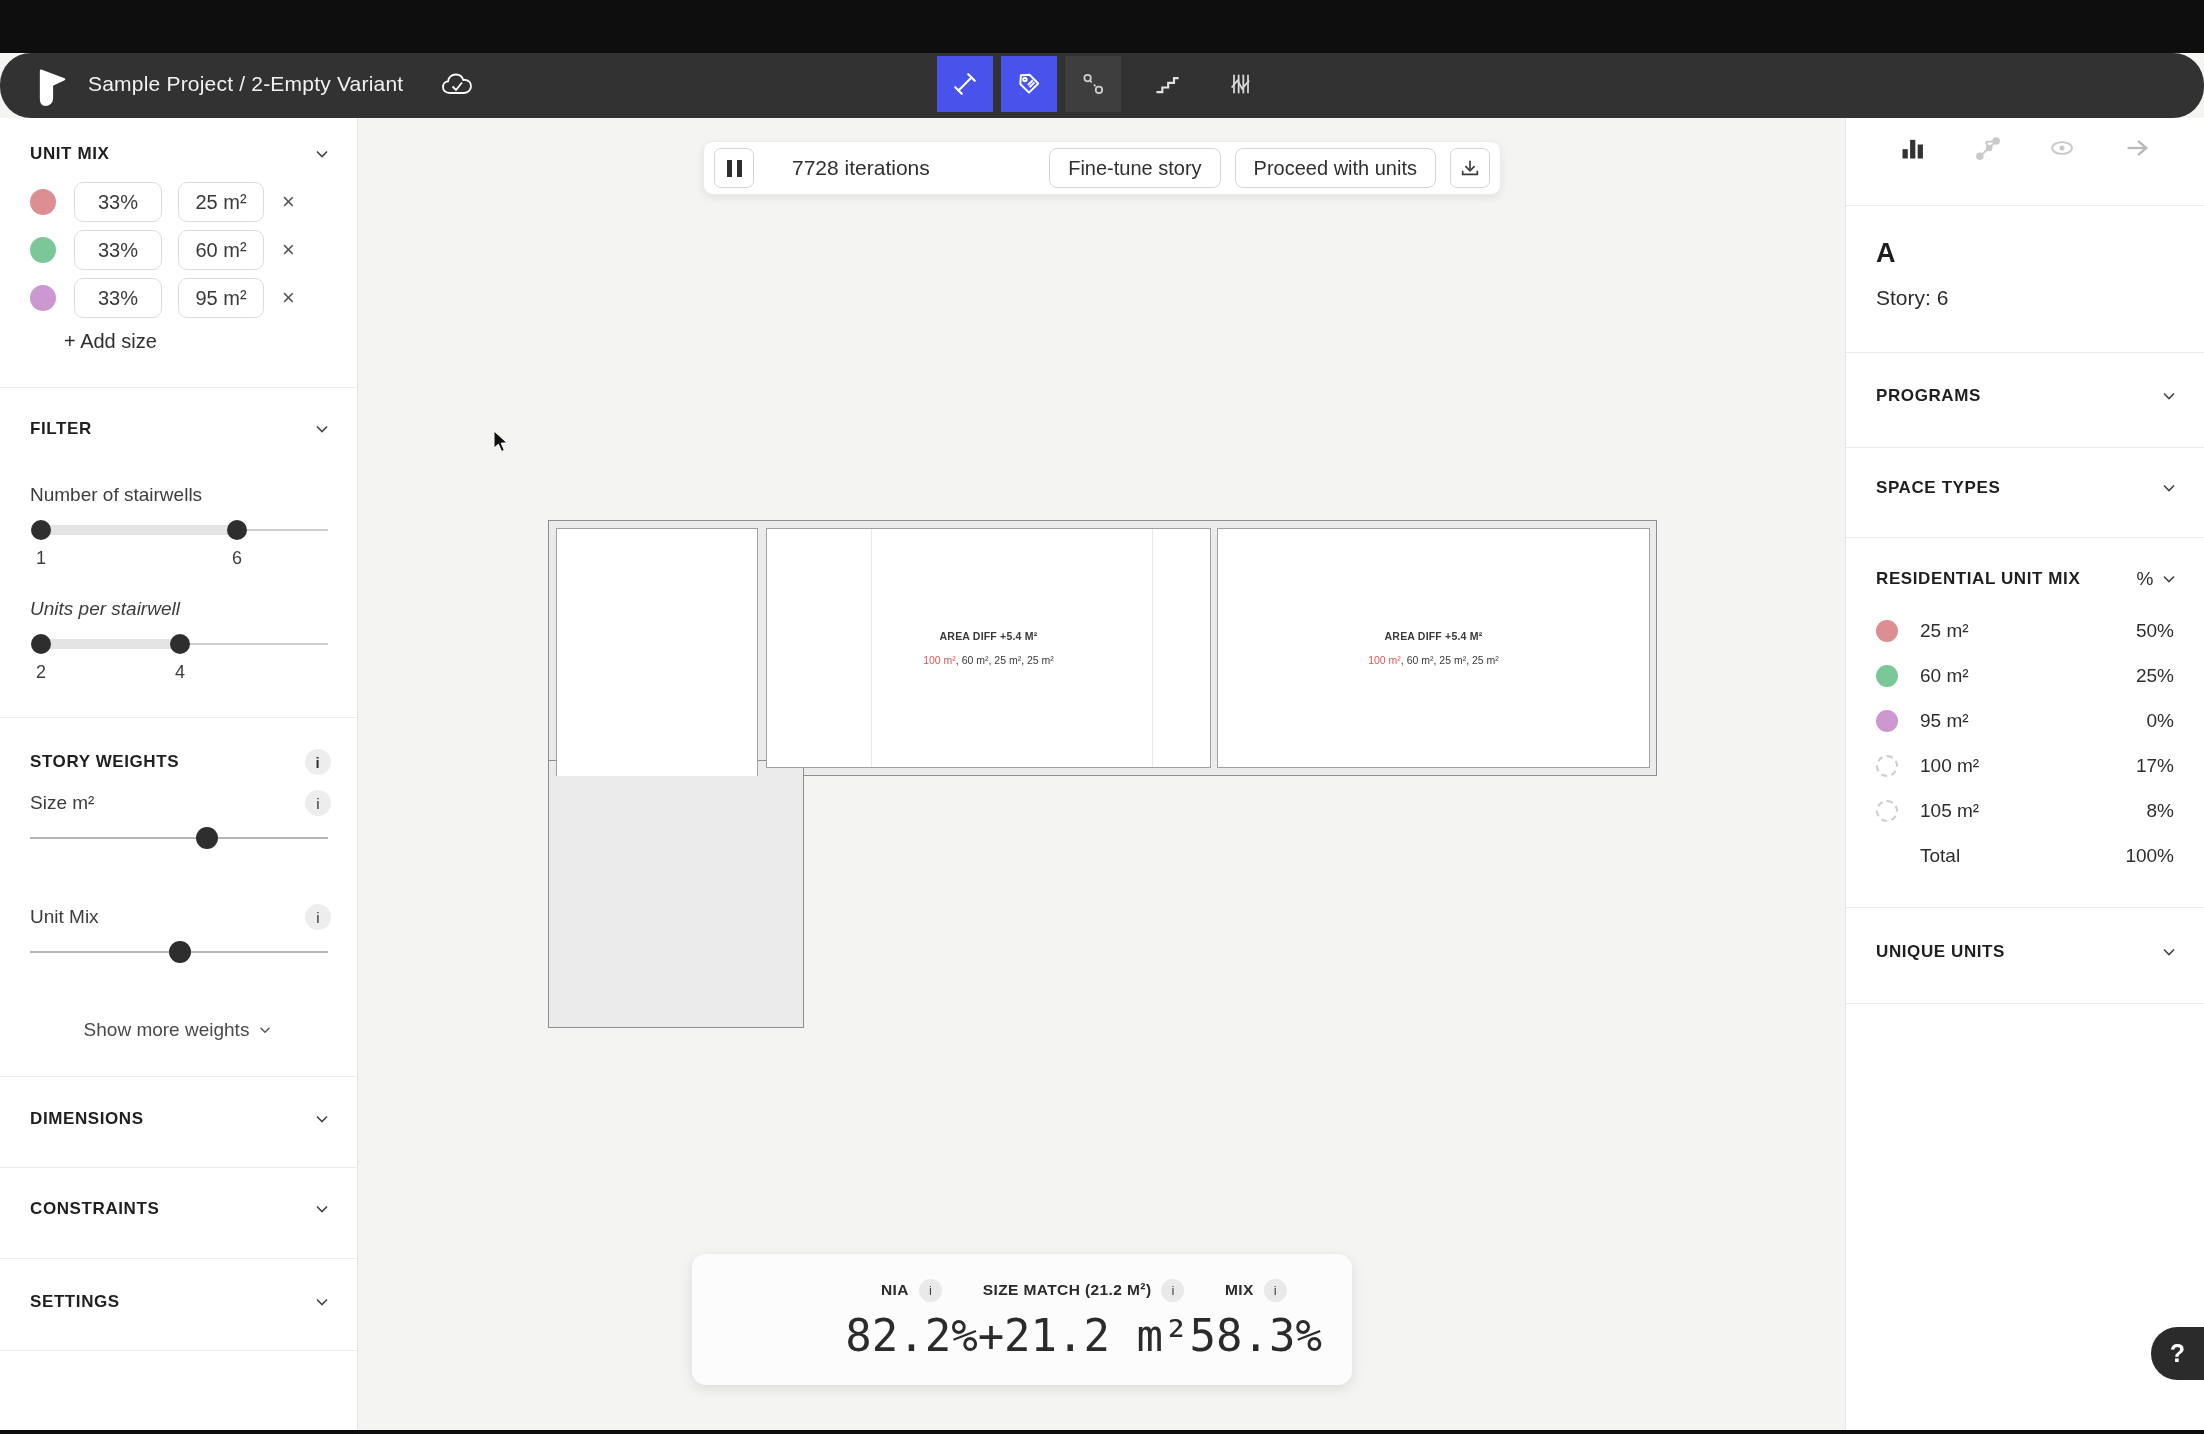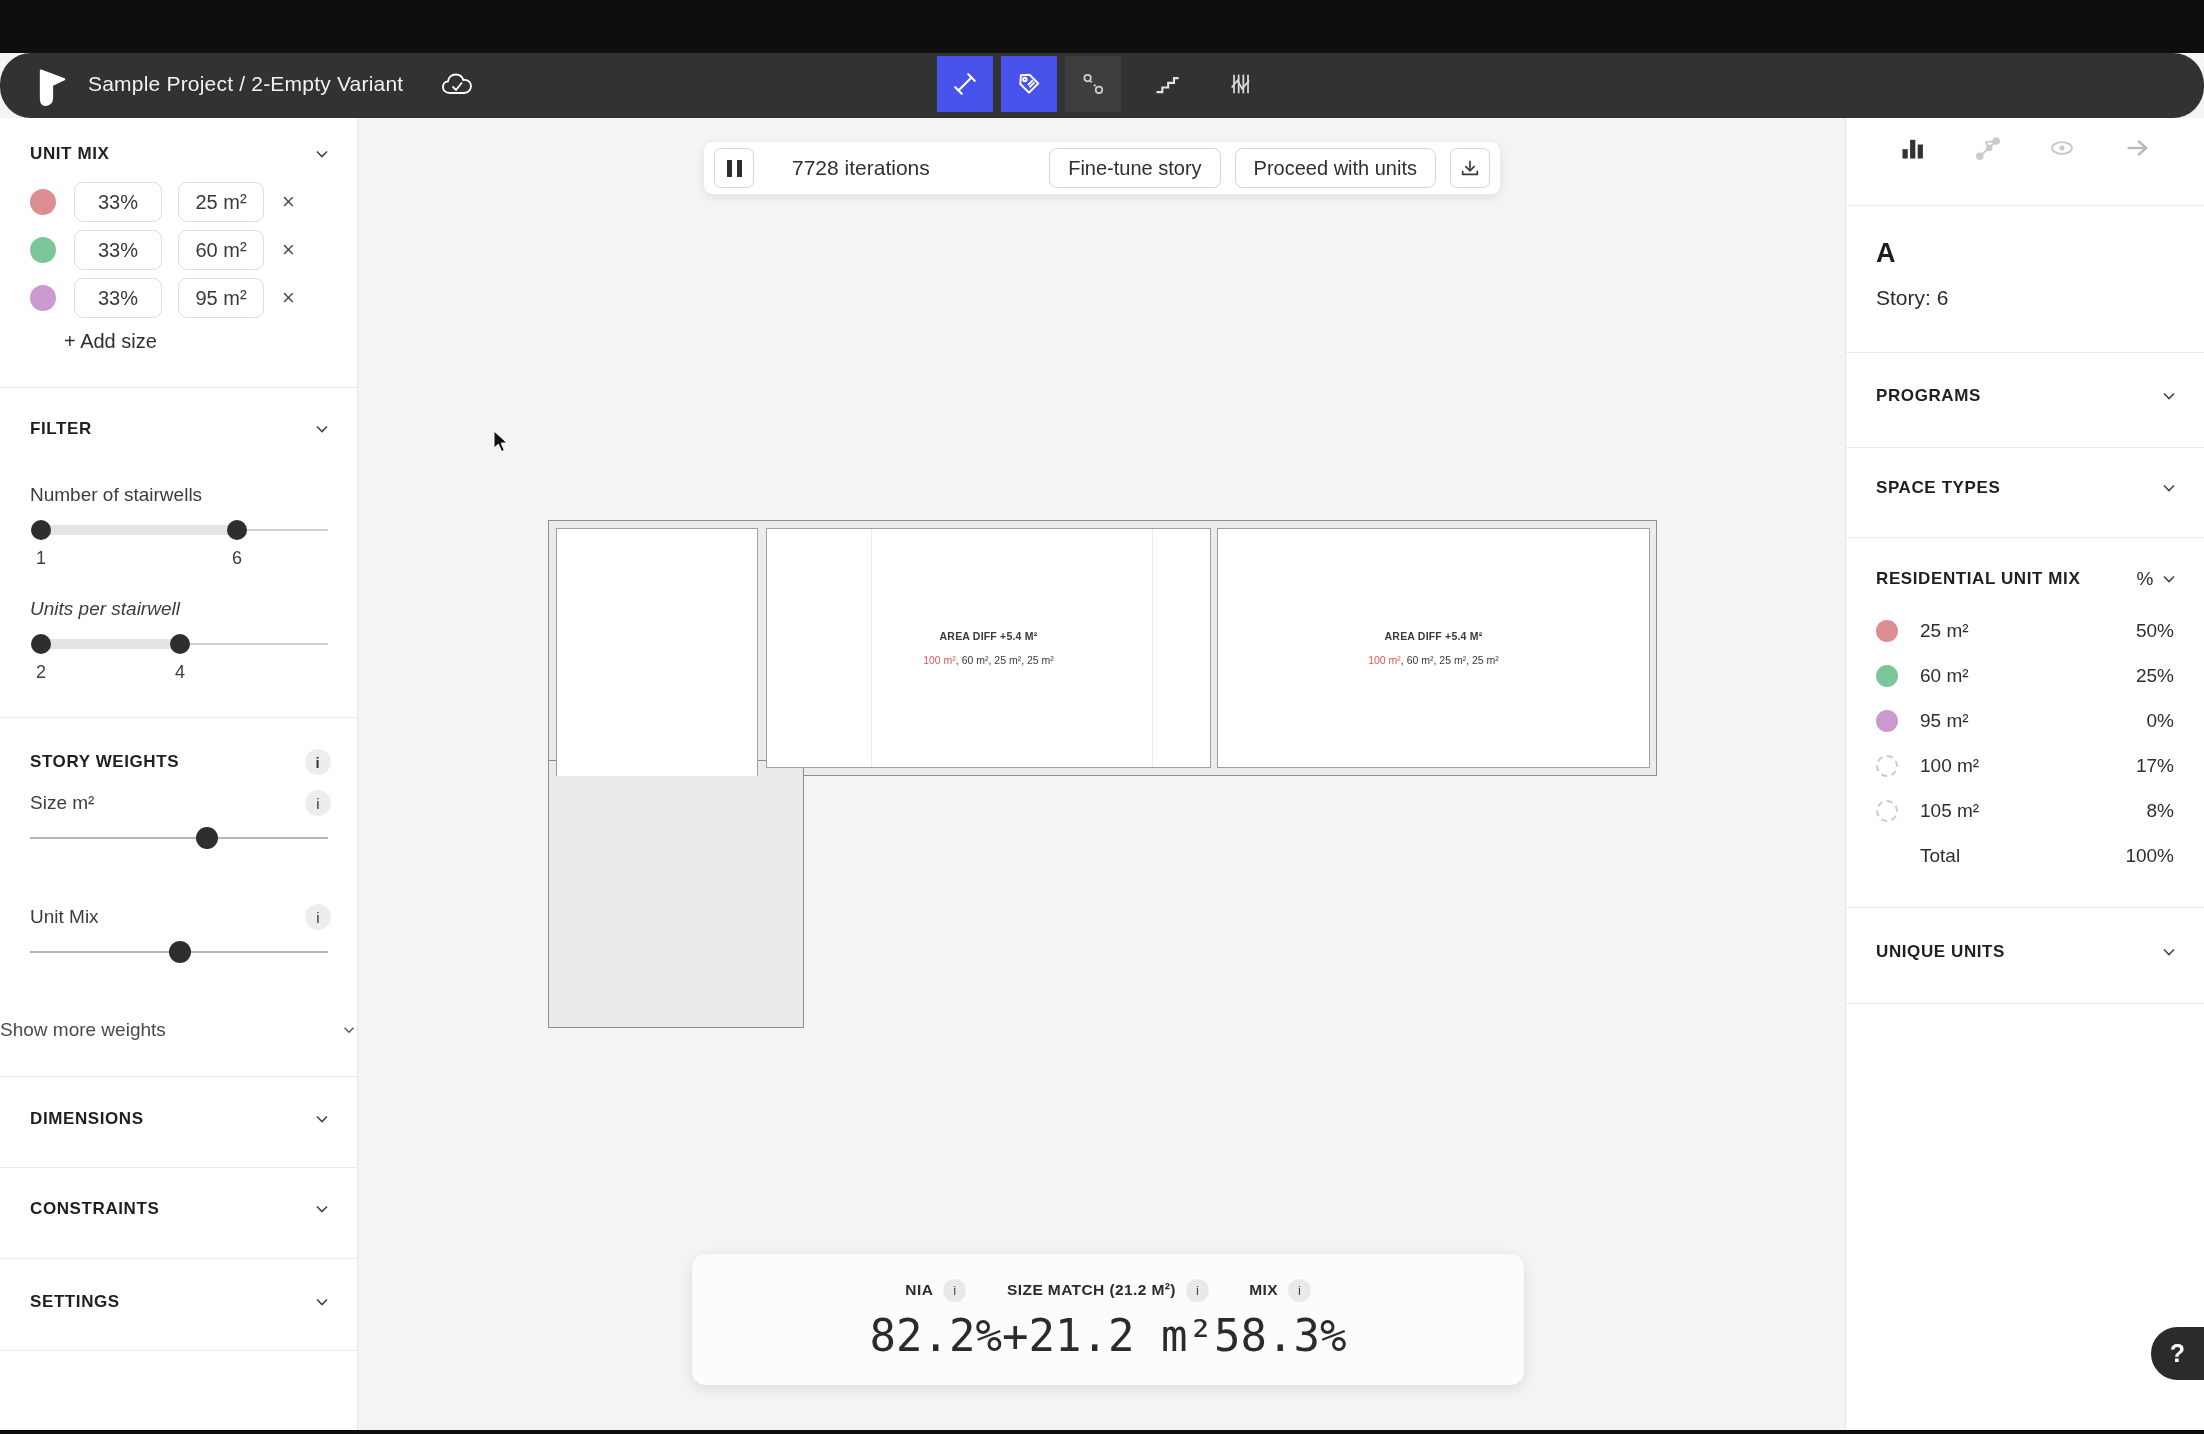--- a/index.html
+++ b/index.html
@@ -36,38 +36,38 @@
   
   .sl-label { position:absolute; left:30px; font-size:19px; color:#3d3d3d; }
   .range-wrap { position:absolute; left:30px; width:298px; height:20px; }
   .thin-track { position:absolute; top:9px; height:2px; background:#cfcfcf; }
   .thick-track { position:absolute; top:5px; height:10px; border-radius:5px; background:#e4e4e4; }
   .handle { position:absolute; top:0; width:20px; height:20px; border-radius:50%; background:#2e2e2e; }
   .sl-num { position:absolute; font-size:18px; color:#3d3d3d; transform:translateX(-50%); }
   .w-track { position:absolute; top:10px; left:0; width:298px; height:2px; background:#b5b5b5; }
   .w-handle { position:absolute; top:0; width:22px; height:22px; border-radius:50%; background:#2e2e2e; }
   .info-badge { width:26px; height:26px; border-radius:50%; background:#ededed; color:#333; font-size:15px; display:flex; align-items:center; justify-content:center; }
-  .show-more { position:absolute; left:0; width:100%; display:flex; justify-content:space-between; align-items:center; gap:8px; font-size:19px; color:#4a4a4a; }
+  .show-more { position:absolute; left:0; width:100%; display:flex; justify-content:center; align-items:center; gap:8px; font-size:19px; color:#4a4a4a; }
 
   
   .plan-outer { position:absolute; background:#ebebeb; border:1px solid #8e8e8e; }
   .plan-cell { position:absolute; background:#fff; border:1px solid #a0a0a0; display:flex; flex-direction:column; align-items:center; justify-content:center; gap:12px; }
   .cell-title { font-size:10.5px; font-weight:bold; color:#3a3a3a; letter-spacing:.2px; }
   .cell-units { font-size:10.5px; color:#3a3a3a; }
   .faint-line { position:absolute; top:0; bottom:0; width:1px; background:#e9e9e9; }
 
   
   .iter-pill { position:absolute; left:703px; top:141px; width:798px; height:54px; background:#fff; border:1px solid #ececec; border-radius:10px; box-shadow:0 3px 8px rgba(0,0,0,.08); display:flex; align-items:center; padding:0 10px; }
   .icon-btn { width:40px; height:40px; border:1px solid #d6d6d6; border-radius:7px; background:#fff; display:flex; align-items:center; justify-content:center; gap:5px; flex:0 0 auto; }
   .pause-bar { width:5px; height:17px; background:#2e2e2e; }
   .iter-text { font-size:21px; color:#2f2f2f; margin-left:38px; }
   .pill-btn { height:40px; border:1px solid #d6d6d6; border-radius:8px; background:#fff; font-size:20px; color:#2f2f2f; padding:0 18px; display:flex; align-items:center; flex:0 0 auto; font-family:"Liberation Sans",sans-serif; }
 
   
-  .stats-pill { position:absolute; left:692px; top:1254px; width:832px; height:131px; background:#fcfcfc; border-radius:14px; box-shadow:0 4px 14px rgba(0,0,0,.10); display:flex; align-items:center; justify-content:center; padding:0 30px; }
+  .stats-pill { position:absolute; left:692px; top:1254px; width:660px; height:131px; background:#fcfcfc; border-radius:14px; box-shadow:0 4px 14px rgba(0,0,0,.10); display:flex; align-items:center; justify-content:flex-end; padding:0 30px; }
   .stat { display:flex; flex-direction:column; align-items:center; gap:8px; }
   .stat-label-row { display:flex; align-items:center; gap:10px; }
   .stat-label { font-size:15.5px; font-weight:bold; letter-spacing:.4px; color:#2b2b2b; }
   .stat-info { width:23px; height:23px; border-radius:50%; background:#e9e9e9; color:#444; font-size:13px; display:flex; align-items:center; justify-content:center; }
   .stat-value { font-family:"DejaVu Sans Mono", monospace; font-size:44px; color:#2b2b2b; }
 
   
   .rp-icons { position:absolute; left:0; top:16px; width:100%; display:flex; justify-content:space-around; padding:0 30px; }
   .rp-heading { position:absolute; left:30px; font-weight:bold; font-size:27px; color:#1d1d1d; }
   .rp-sub { position:absolute; left:30px; font-size:21px; color:#2c2c2c; }

